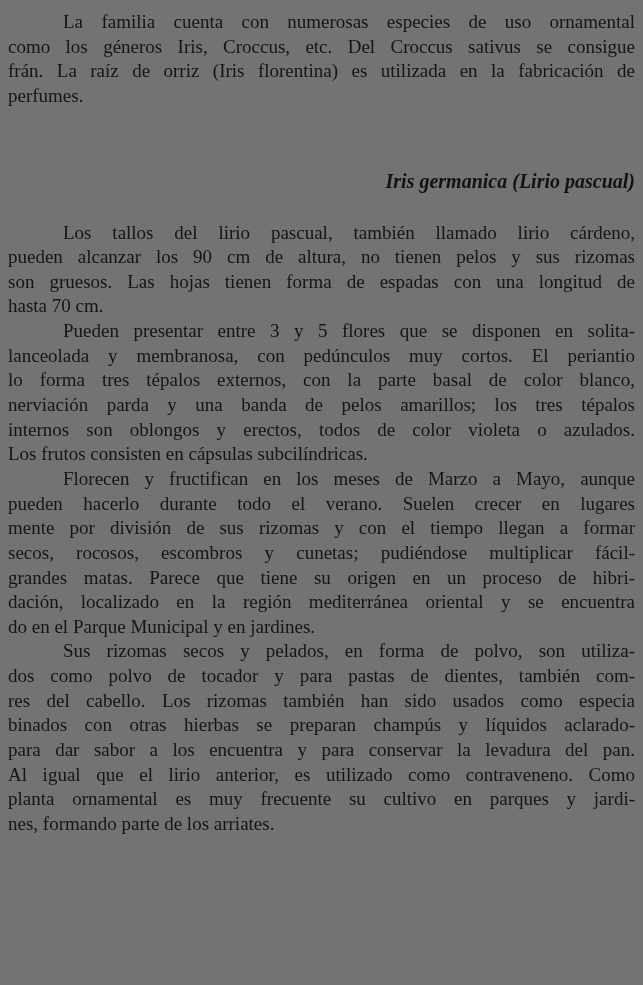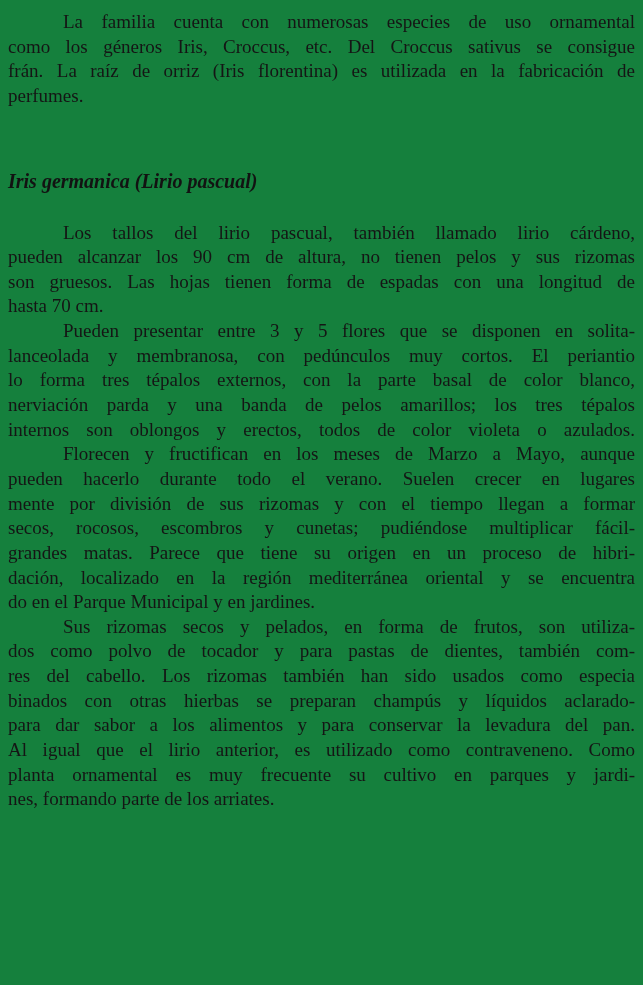--- a/index.html
+++ b/index.html
@@ -14,36 +14,36 @@
   }
   .page {
     box-sizing: border-box;
     width: 643px;
     height: 985px;
     padding: 10px 8px 0 8px;
     font-family: "Liberation Serif", "DejaVu Serif", serif;
     font-size: 19px;
     line-height: 24.64px;
     color: #151515;
-    background: #15803d;
+    background: #737373;
   }
   .paragraph { margin: 0; }
   .line {
     text-align: justify;
     text-align-last: justify;
     white-space: normal;
   }
   .line-first { text-indent: 55px; }
   .line-last {
     text-align: center;
     text-align-last: left;
   }
   .heading {
     margin: 60px 0 27px 0;
-    text-align: left;
+    text-align: right;
     font-weight: bold;
     font-style: italic;
     font-size: 20px;
     line-height: 25px;
     color: #121212;
   }
 </style>
 </head>
 <body>
 
@@ -64,36 +64,37 @@
       <div class="line">son gruesos. Las hojas tienen forma de espadas con una longitud de</div>
       <div class="line line-last">hasta 70 cm.</div>
     </div>
 
   <div class="paragraph">
       <div class="line line-first">Pueden presentar entre 3 y 5 flores que se disponen en solita-</div>
       <div class="line">lanceolada y membranosa, con pedúnculos muy cortos. El periantio</div>
       <div class="line">lo forma tres tépalos externos, con la parte basal de color blanco,</div>
       <div class="line">nerviación parda y una banda de pelos amarillos; los tres tépalos</div>
       <div class="line">internos son oblongos y erectos, todos de color violeta o azulados.</div>
+      <div class="line line-last">Los frutos consisten en cápsulas subcilíndricas.</div>
     </div>
 
   <div class="paragraph">
       <div class="line line-first">Florecen y fructifican en los meses de Marzo a Mayo, aunque</div>
       <div class="line">pueden hacerlo durante todo el verano. Suelen crecer en lugares</div>
       <div class="line">mente por división de sus rizomas y con el tiempo llegan a formar</div>
       <div class="line">secos, rocosos, escombros y cunetas; pudiéndose multiplicar fácil-</div>
       <div class="line">grandes matas. Parece que tiene su origen en un proceso de hibri-</div>
       <div class="line">dación, localizado en la región mediterránea oriental y se encuentra</div>
       <div class="line line-last">do en el Parque Municipal y en jardines.</div>
     </div>
 
   <div class="paragraph">
-      <div class="line line-first">Sus rizomas secos y pelados, en forma de frutos, son utiliza-</div>
+      <div class="line line-first">Sus rizomas secos y pelados, en forma de polvo, son utiliza-</div>
       <div class="line">dos como polvo de tocador y para pastas de dientes, también com-</div>
       <div class="line">res del cabello. Los rizomas también han sido usados como especia</div>
       <div class="line">binados con otras hierbas se preparan champús y líquidos aclarado-</div>
-      <div class="line">para dar sabor a los alimentos y para conservar la levadura del pan.</div>
+      <div class="line">para dar sabor a los encuentra y para conservar la levadura del pan.</div>
       <div class="line">Al igual que el lirio anterior, es utilizado como contraveneno. Como</div>
       <div class="line">planta ornamental es muy frecuente su cultivo en parques y jardi-</div>
       <div class="line line-last">nes, formando parte de los arriates.</div>
     </div>
 
 </div>
 
 </body></html>

